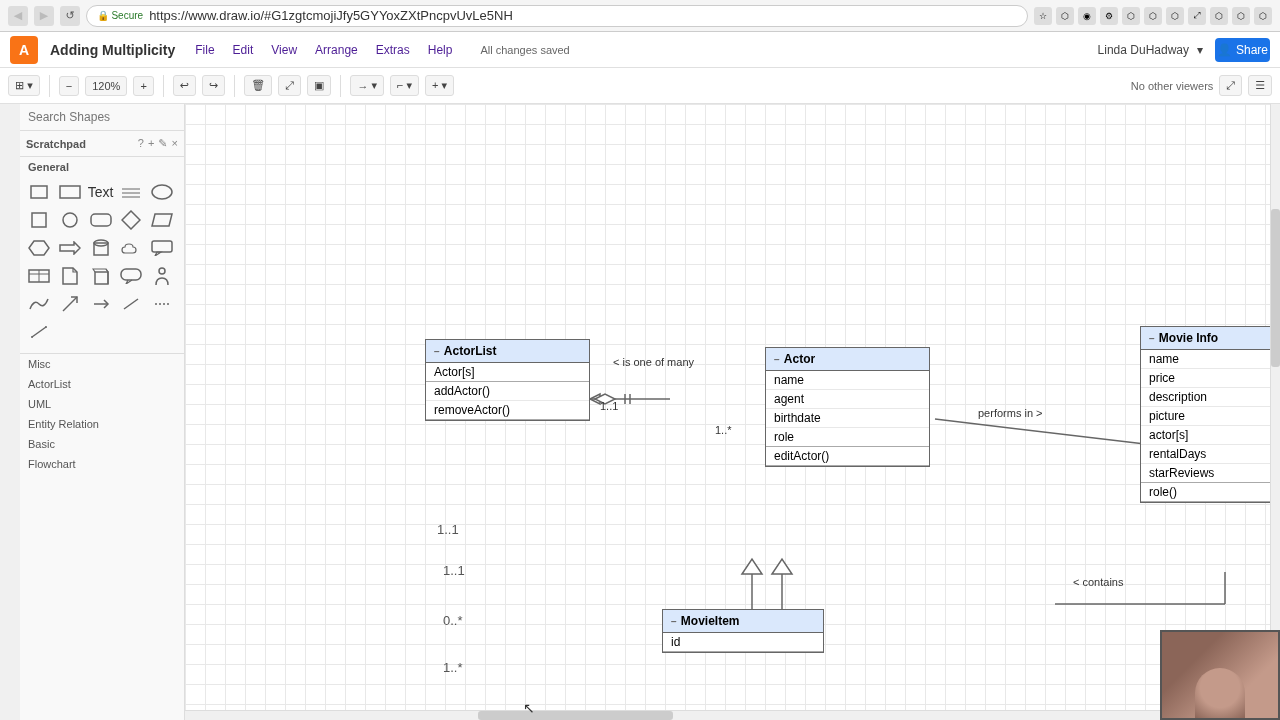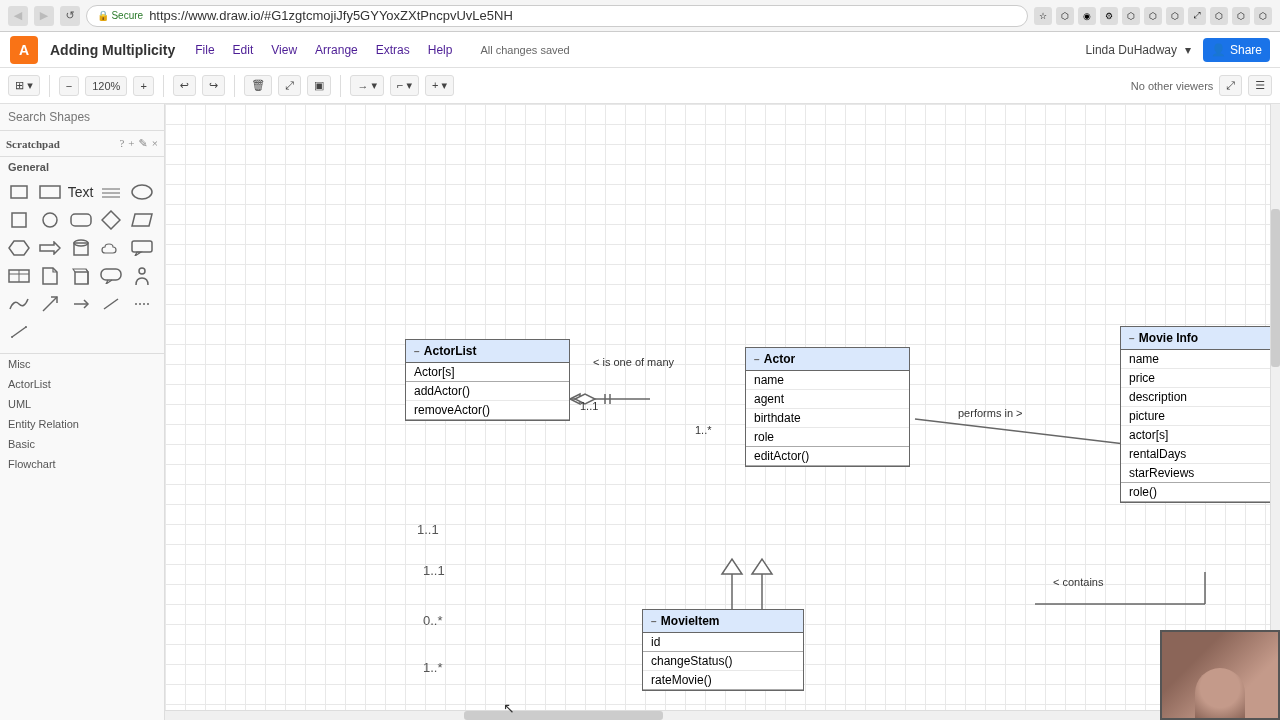--- a/index.html
+++ b/index.html
@@ -33,40 +33,41 @@
       padding: 0 10px;
       gap: 12px;
     }
     .app-logo { width: 28px; height: 28px; background: #f97316; border-radius: 4px; display: flex; align-items: center; justify-content: center; color: white; font-weight: bold; font-size: 14px; }
     .app-title { font-size: 14px; font-weight: bold; color: #333; }
     .menu-bar { display: flex; gap: 2px; }
     .menu-item { padding: 3px 8px; font-size: 12px; color: #4c1d95; cursor: pointer; border-radius: 3px; }
     .status-saved { color: #666; font-size: 11px; margin-left: 8px; }
     .spacer { flex: 1; }
     .user-info { display: flex; align-items: center; gap: 8px; font-size: 12px; color: #444; }
-    .share-btn { background: #1a73e8; color: white; border: none; border-radius: 4px; padding: 5px 8px; font-size: 12px; cursor: pointer; display: flex; align-items: center; gap: 4px; }
+    .share-btn { background: #1a73e8; color: white; border: none; border-radius: 4px; padding: 5px 2px; font-size: 12px; cursor: pointer; display: flex; align-items: center; gap: 4px; }
 
     
     #toolbar {
       height: 36px;
       background: #fff;
       border-bottom: 1px solid #e0e0e0;
       display: flex;
       align-items: center;
       padding: 0 8px;
       gap: 6px;
     }
     .toolbar-btn { padding: 3px 6px; background: #f5f5f5; border: 1px solid #ddd; border-radius: 3px; cursor: pointer; font-size: 11px; color: #444; display: flex; align-items: center; gap: 3px; }
     .toolbar-separator { width: 1px; height: 22px; background: #ddd; margin: 0 3px; }
     .toolbar-zoom { display: flex; align-items: center; gap: 2px; }
 
     
     #main {
       display: flex;
       height: calc(720px - 32px - 36px - 36px);
+      margin-left: 20px;
     }
 
     
     #sidebar {
       width: 165px;
       background: #f9f9f9;
       border-right: 1px solid #ddd;
       display: flex;
       flex-direction: column;
       overflow: hidden;
@@ -82,21 +83,21 @@
       flex: 1;
       border: none;
       background: transparent;
       font-size: 12px;
       outline: none;
     }
     #scratchpad-section {
       padding: 4px 6px;
       border-bottom: 1px solid #ddd;
     }
-    .scratchpad-header { display: flex; align-items: center; justify-content: space-between; padding: 2px 0; font-family: Liberation Serif, serif; }
+    .scratchpad-header { display: flex; align-items: center; justify-content: space-between; padding: 2px 0; }
     .scratchpad-label { font-size: 11px; color: #555; font-weight: bold; }
     .scratchpad-icons { display: flex; gap: 4px; color: #888; font-size: 11px; }
     .scratchpad-drop { margin: 4px 0; border: 1px dashed #ccc; border-radius: 3px; padding: 8px; text-align: center; color: #aaa; font-size: 11px; background: white; }
     .section-label { font-size: 11px; color: #555; font-weight: bold; padding: 4px 8px 2px; }
     .shapes-grid { display: grid; grid-template-columns: repeat(5, 1fr); gap: 2px; padding: 4px 6px; }
     .shape-cell { width: 26px; height: 26px; display: flex; align-items: center; justify-content: center; cursor: pointer; }
     .sidebar-category { padding: 4px 8px; font-size: 11px; color: #555; cursor: pointer; }
 
     
     #canvas-area {
@@ -556,24 +557,20 @@
     </div>
 
     <div class="uml-box" style="left:477px; top:505px; width:162px;">
       <div class="uml-header">
         <span class="minimize">−</span>
         <span>MovieItem</span>
       </div>
       <div class="uml-section">
         <div class="uml-row">id</div>
       </div>
-      <div class="uml-section">
-        <div class="uml-row">changeStatus()</div>
-        <div class="uml-row">rateMovie()</div>
-      </div>
     </div>
 
     <div class="arrow-label" style="left:428px; top:252px;">&lt; is one of many</div>
     <div class="arrow-label" style="left:793px; top:303px;">performs in &gt;</div>
     <div class="arrow-label" style="left:888px; top:472px;">&lt; contains</div>
 
     <div class="multiplicity-label" style="left:252px; top:418px; font-size:13px; color:#555;">1..1</div>
     <div class="multiplicity-label" style="left:258px; top:459px; font-size:13px; color:#555;">1..1</div>
     <div class="multiplicity-label" style="left:258px; top:509px; font-size:13px; color:#555;">0..*</div>
     <div class="multiplicity-label" style="left:258px; top:556px; font-size:13px; color:#555;">1..*</div>

